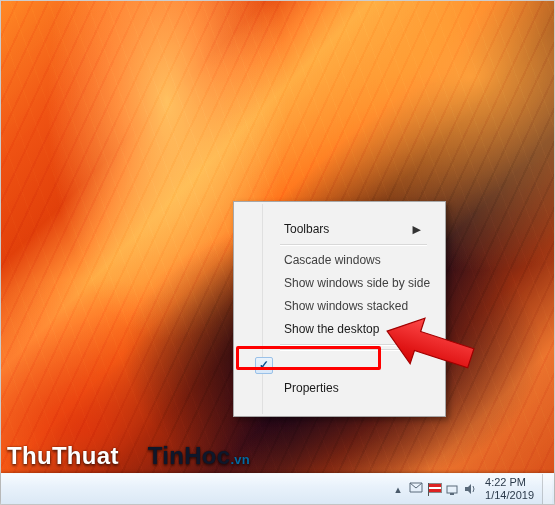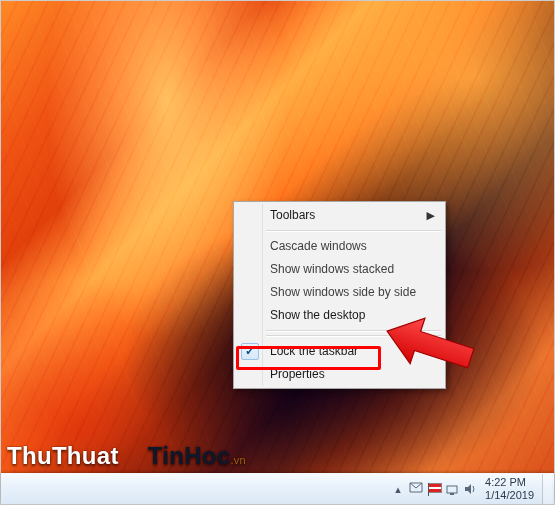--- a/index.html
+++ b/index.html
@@ -88,32 +88,32 @@
       left: 6px; bottom: 34px;
       font-family: Tahoma, Arial, sans-serif;
       font-size: 24px;
       font-weight: bold;
       letter-spacing: 0.3px;
       text-shadow: 0 2px 3px rgba(0,0,0,0.55), 0 0 2px rgba(0,0,0,0.6);
       user-select: none;
     }
     .wm-a { color: #ffffff; text-align: right; }
     .wm-b { color: #0f172a; padding-left: 29px; }
-    .wm-c { color: #a16207; font-size: 11px; font-weight: normal; }
+    .wm-c { color: #0369a1; font-size: 13px; font-weight: bold; }
 
     
     .context-menu {
       position: absolute;
       left: 232px;
       top: 200px;
       width: 213px;
       background: #f2f2f2;
       border: 1px solid #a7a7a7;
       box-shadow: 3px 3px 6px rgba(0,0,0,0.35);
-      padding: 2px;
+      padding: 16px;
       font-size: 12px;
       color: #1a1a1a;
     }
     .menu-gutter {
       position: absolute;
       left: 2px; top: 2px; bottom: 2px;
       width: 27px;
       background: #f2f2f2;
       border-right: 1px solid #e0e0e0;
     }
@@ -181,33 +181,32 @@
     <div class="menu-items">
       <div class="menu-item">
         <span>Toolbars</span>
         <span class="submenu-arrow">▶</span>
       </div>
       <div class="menu-sep"></div>
       <div class="menu-item disabled">
         <span>Cascade windows</span>
       </div>
       <div class="menu-item disabled">
+        <span>Show windows side by side</span>
+      </div>
+      <div class="menu-item disabled">
         <span>Show windows stacked</span>
-      </div>
-      <div class="menu-item disabled">
-        <span>Show windows side by side</span>
       </div>
       <div class="menu-item">
         <span>Show the desktop</span>
       </div>
       <div class="menu-sep"></div>
       <div class="menu-sep"></div>
       <div class="menu-item">
         <span class="check">✓</span>
-        <span>Lock the taskbar</span>
       </div>
       <div class="menu-item">
         <span>Properties</span>
       </div>
     </div>
   </div>
 
   <div class="highlight-box" style="left:235px; top:345px; width:145px; height:24px;"></div>
 
   <svg class="big-arrow" style="left:378px; top:314px; width:100px; height:72px;" viewBox="0 0 100 72">

